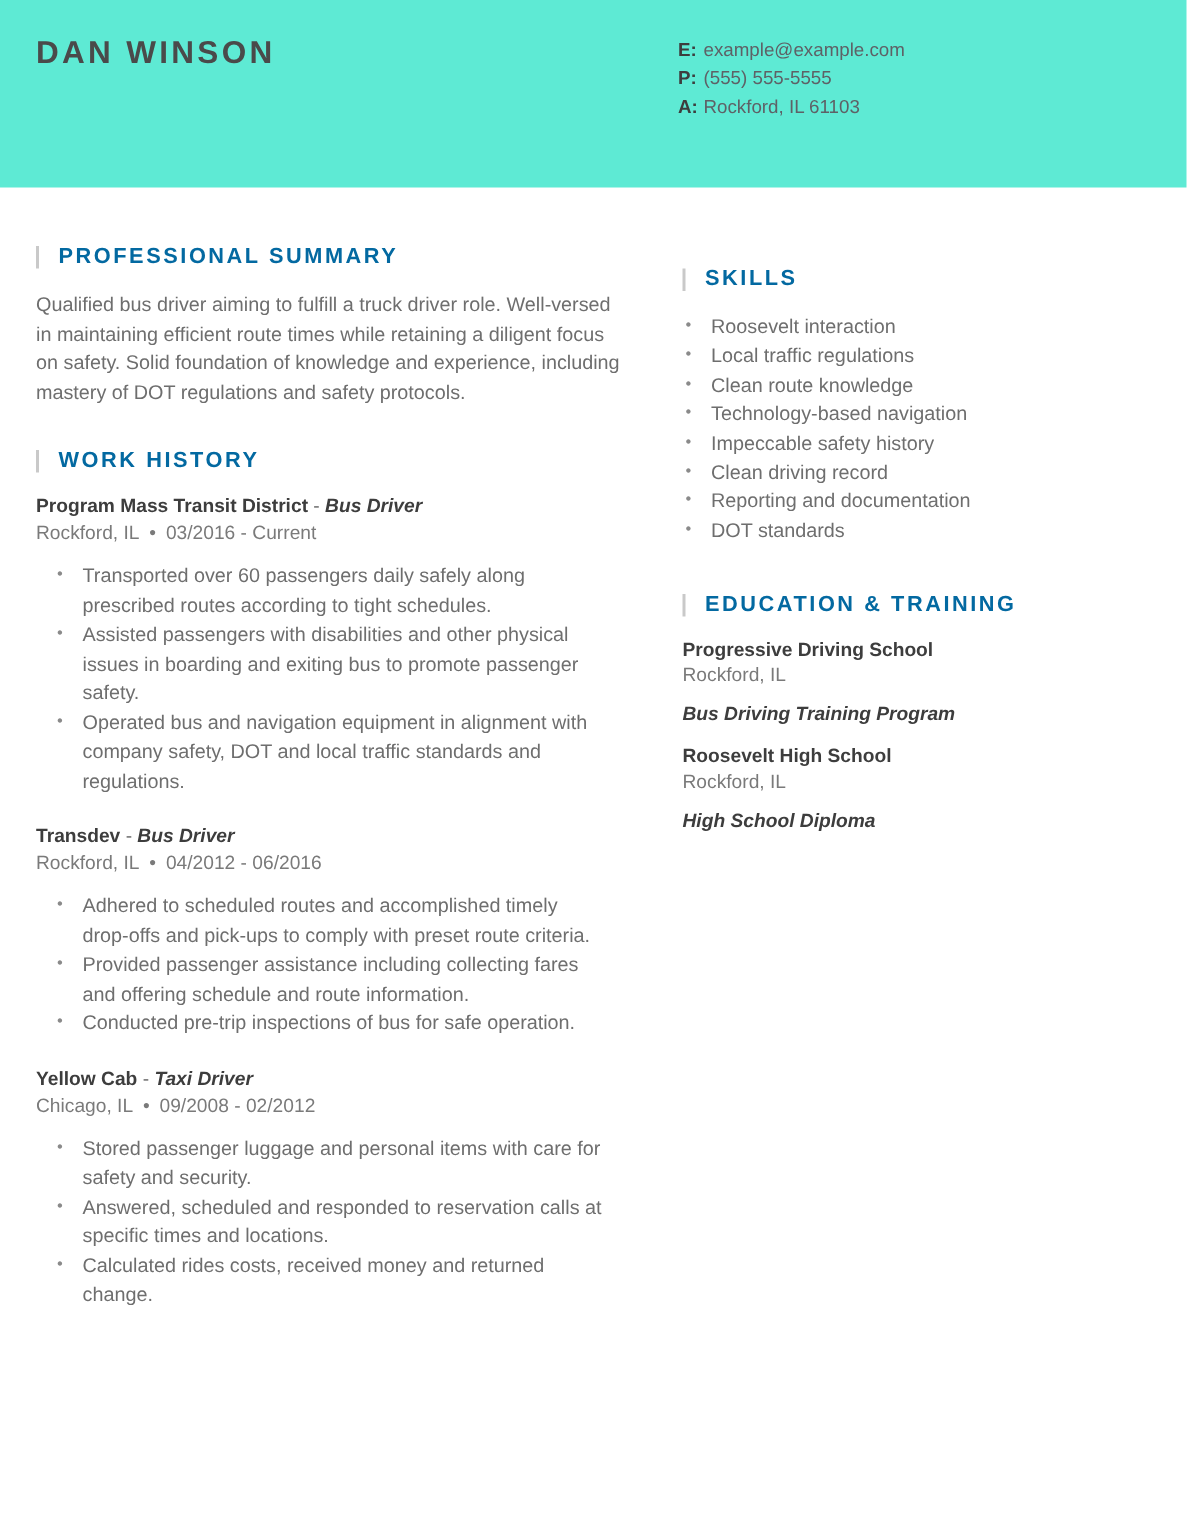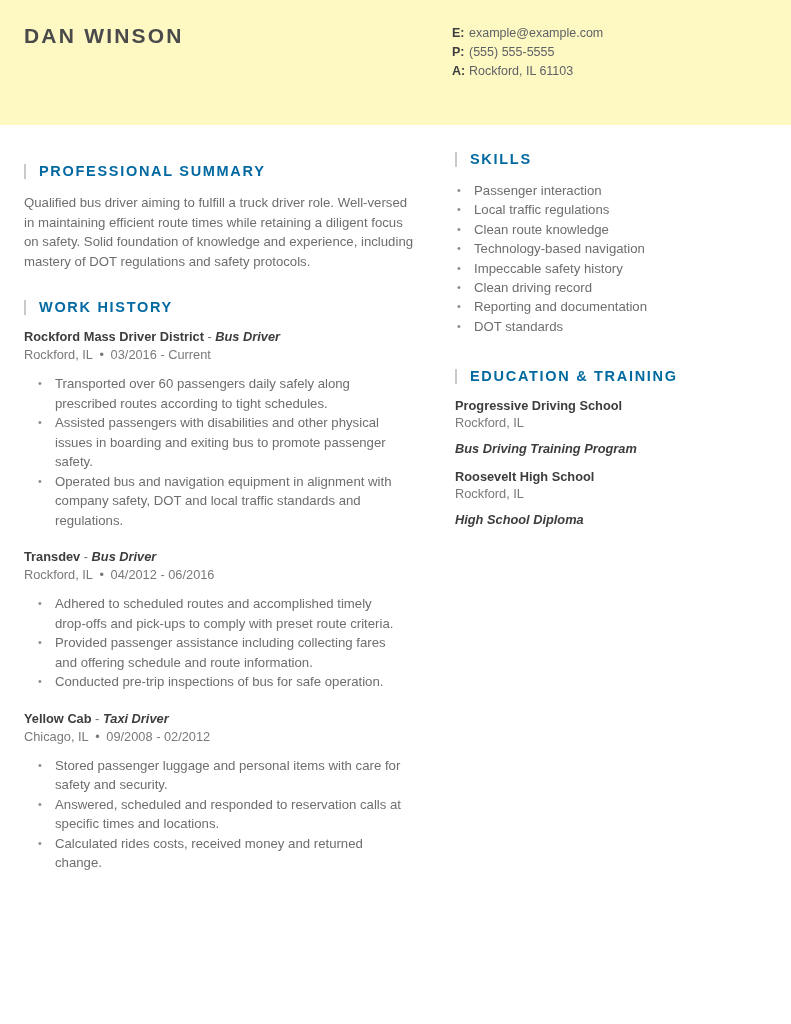--- a/index.html
+++ b/index.html
@@ -10,21 +10,21 @@
   body {
     width: 791px;
     height: 1024px;
     font-family: "Liberation Sans", sans-serif;
     color: #6e6e6e;
     overflow: hidden;
   }
 
   
   .header-band {
-    background: #fef9c3;
+    background: #5eead4;
     height: 125px;
     width: 791px;
     box-sizing: border-box;
     padding: 22px 0 0 0;
     position: relative;
   }
   .full-name {
     position: absolute;
     left: 24px;
     top: 24px;
@@ -62,21 +62,21 @@
   }
   .col-left {
     position: absolute;
     left: 24px;
     top: 38px;
     width: 392px;
   }
   .col-right {
     position: absolute;
     left: 455px;
-    top: 26px;
+    top: 53px;
     width: 312px;
   }
 
   
   .section-title {
     display: flex;
     align-items: center;
     margin: 0 0 14px 0;
   }
   .title-bar {
@@ -215,21 +215,21 @@
     </div>
     <p class="summary-text">Qualified bus driver aiming to fulfill a truck driver role. Well-versed in maintaining efficient route times while retaining a diligent focus on safety. Solid foundation of knowledge and experience, including mastery of DOT regulations and safety protocols.</p>
 
     <div class="section-title">
       <span class="title-bar"></span>
       <span class="title-text">WORK HISTORY</span>
     </div>
 
     <div class="job">
       <div class="job-heading">
-        <span class="job-company">Rockford Mass Driver District</span><span class="job-sep"> - </span><span class="job-role">Bus Driver</span>
+        <span class="job-company">Program Mass Transit District</span><span class="job-sep"> - </span><span class="job-role">Bus Driver</span>
       </div>
       <div class="job-meta">
         <span>Rockford, IL</span><span class="dot">&nbsp;•&nbsp;</span><span>03/2016 - Current</span>
       </div>
       <ul class="bullets">
         <li>Transported over 60 passengers daily safely along prescribed routes according to tight schedules.</li>
         <li>Assisted passengers with disabilities and other physical issues in boarding and exiting bus to promote passenger safety.</li>
         <li>Operated bus and navigation equipment in alignment with company safety, DOT and local traffic standards and regulations.</li>
       </ul>
     </div>
@@ -264,21 +264,21 @@
 
   </div>
 
   <div class="col-right">
 
     <div class="section-title">
       <span class="title-bar"></span>
       <span class="title-text">SKILLS</span>
     </div>
     <ul class="skills">
-      <li>Passenger interaction</li>
+      <li>Roosevelt interaction</li>
       <li>Local traffic regulations</li>
       <li>Clean route knowledge</li>
       <li>Technology-based navigation</li>
       <li>Impeccable safety history</li>
       <li>Clean driving record</li>
       <li>Reporting and documentation</li>
       <li>DOT standards</li>
     </ul>
 
     <div class="section-title">

